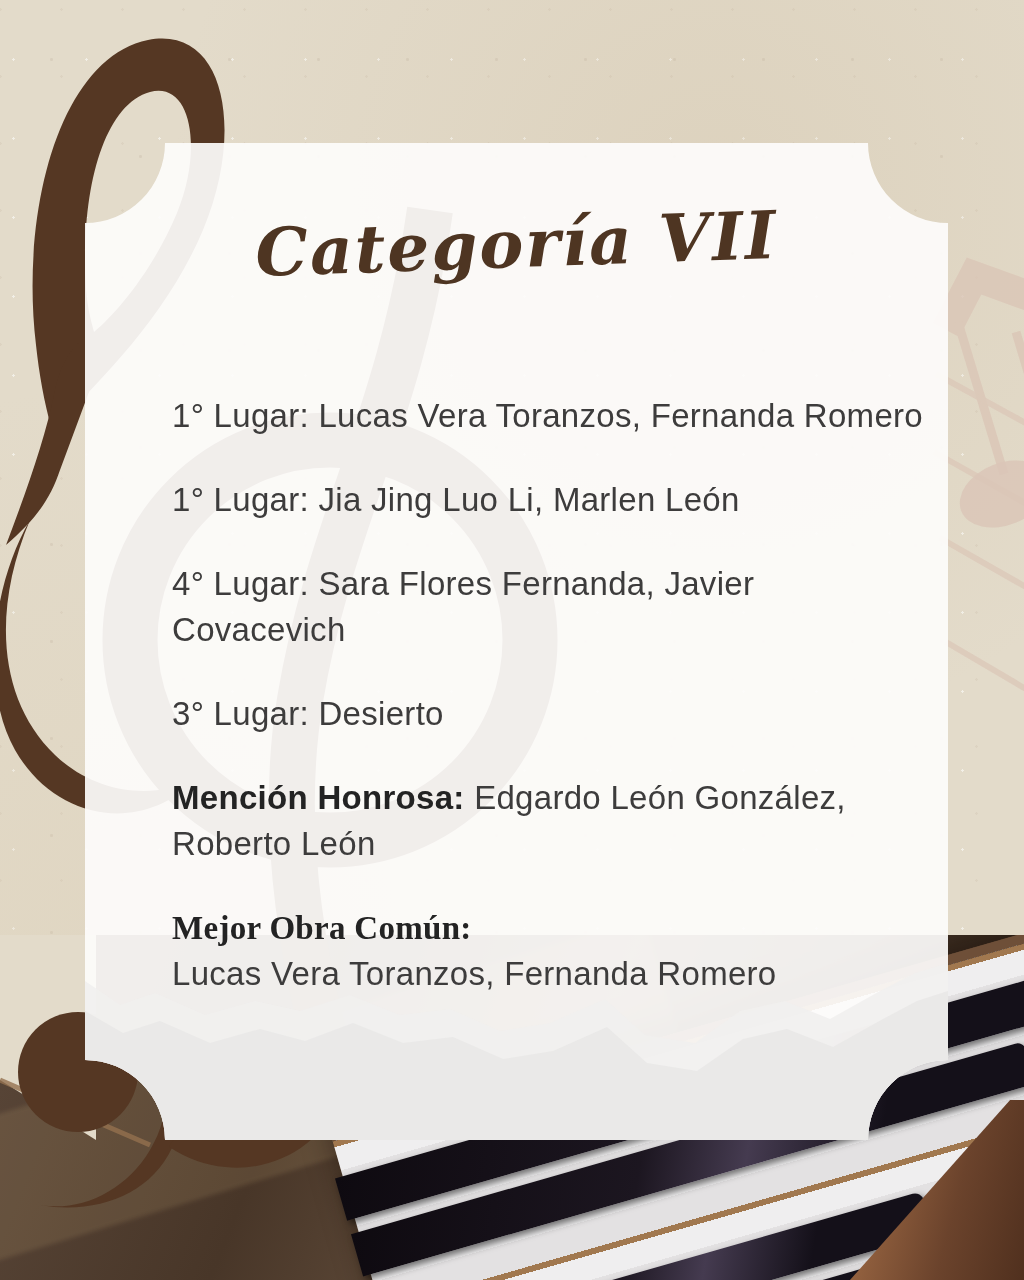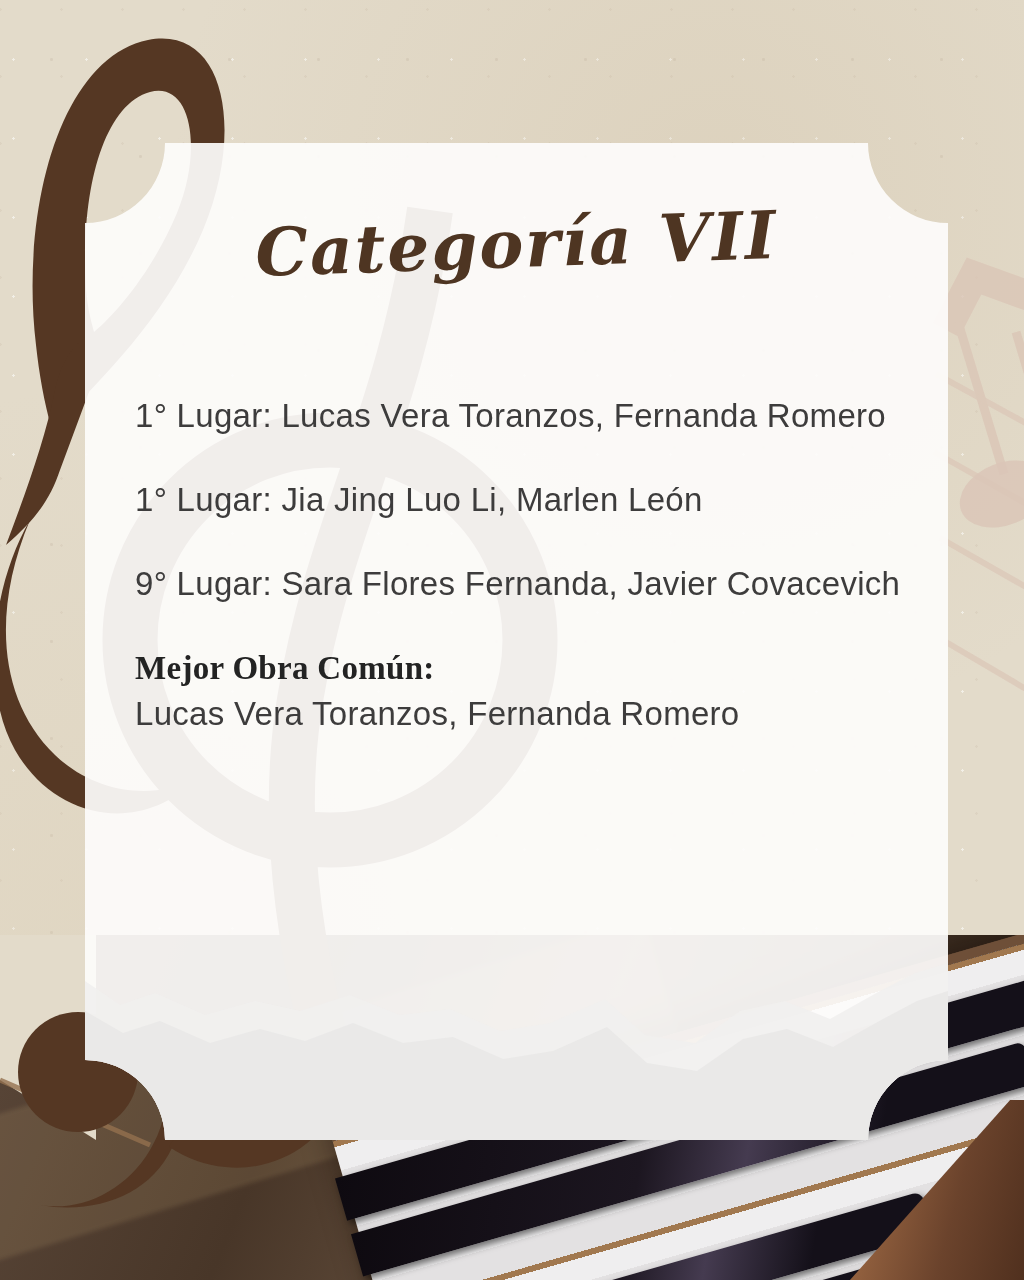--- a/index.html
+++ b/index.html
@@ -38,21 +38,21 @@
   
   .wedge{position:absolute;left:0;top:0;width:1024px;height:1280px;pointer-events:none;}
 
   
   .card-content{position:absolute;left:85px;top:143px;width:863px;height:997px;}
   .title{position:absolute;top:62px;left:0;width:100%;text-align:center;
          font-family:"DejaVu Serif",serif;font-style:italic;font-weight:bold;
          font-size:66px;color:#4e3522;letter-spacing:2px;transform:rotate(-2deg);}
   .results{position:absolute;left:50px;top:250px;width:800px;
            font-size:33px;line-height:46px;color:#3d3c3c;letter-spacing:.3px;}
-  .entry{margin-bottom:38px;}
+  .entry{margin-bottom:38px;margin-left:37px;}
   .entry .lbl{color:#3d3c3c;}
   .entry.bold-inline .lbl,.entry.bold-block .lbl{font-weight:bold;color:#232323;}
   .entry.bold-block .lbl{display:block;font-family:Liberation Serif, serif;}
   svg{display:block;}
 </style>
 </head>
 <body>
 
 <div class="stage">
 
@@ -129,18 +129,20 @@
                L 368 894 L 418 916 L 468 908 L 522 884 L 562 920 L 612 928 L 658 896
                L 702 886 L 748 904 L 798 876 L 832 858 L 863 848 L 863 997 L 0 997 Z" fill="#e9e8e7" opacity="0.97"></path>
     </g>
   </svg>
 
   <div class="card-content">
     <div class="title">Categoría VII</div>
     <div class="results">
         <div class="entry inline"><span class="lbl">1° Lugar:</span> <span class="val">Lucas Vera Toranzos, Fernanda Romero</span></div>
         <div class="entry inline"><span class="lbl">1° Lugar:</span> <span class="val">Jia Jing Luo Li, Marlen León</span></div>
-        <div class="entry inline"><span class="lbl">9° Lugar:</span> <span class="val">Sara Flores Fernanda, Javier Covacevich</span></div>
+        <div class="entry inline"><span class="lbl">4° Lugar:</span> <span class="val">Sara Flores Fernanda, Javier Covacevich</span></div>
+        <div class="entry inline"><span class="lbl">3° Lugar:</span> <span class="val">Desierto</span></div>
+        <div class="entry bold-inline"><span class="lbl">Mención Honrosa:</span> <span class="val">Edgardo León González, Roberto León</span></div>
         <div class="entry bold-block"><span class="lbl">Mejor Obra Común:</span> <span class="val">Lucas Vera Toranzos, Fernanda Romero</span></div>
       </div>
   </div>
 
 </div>
 
 </body></html>

